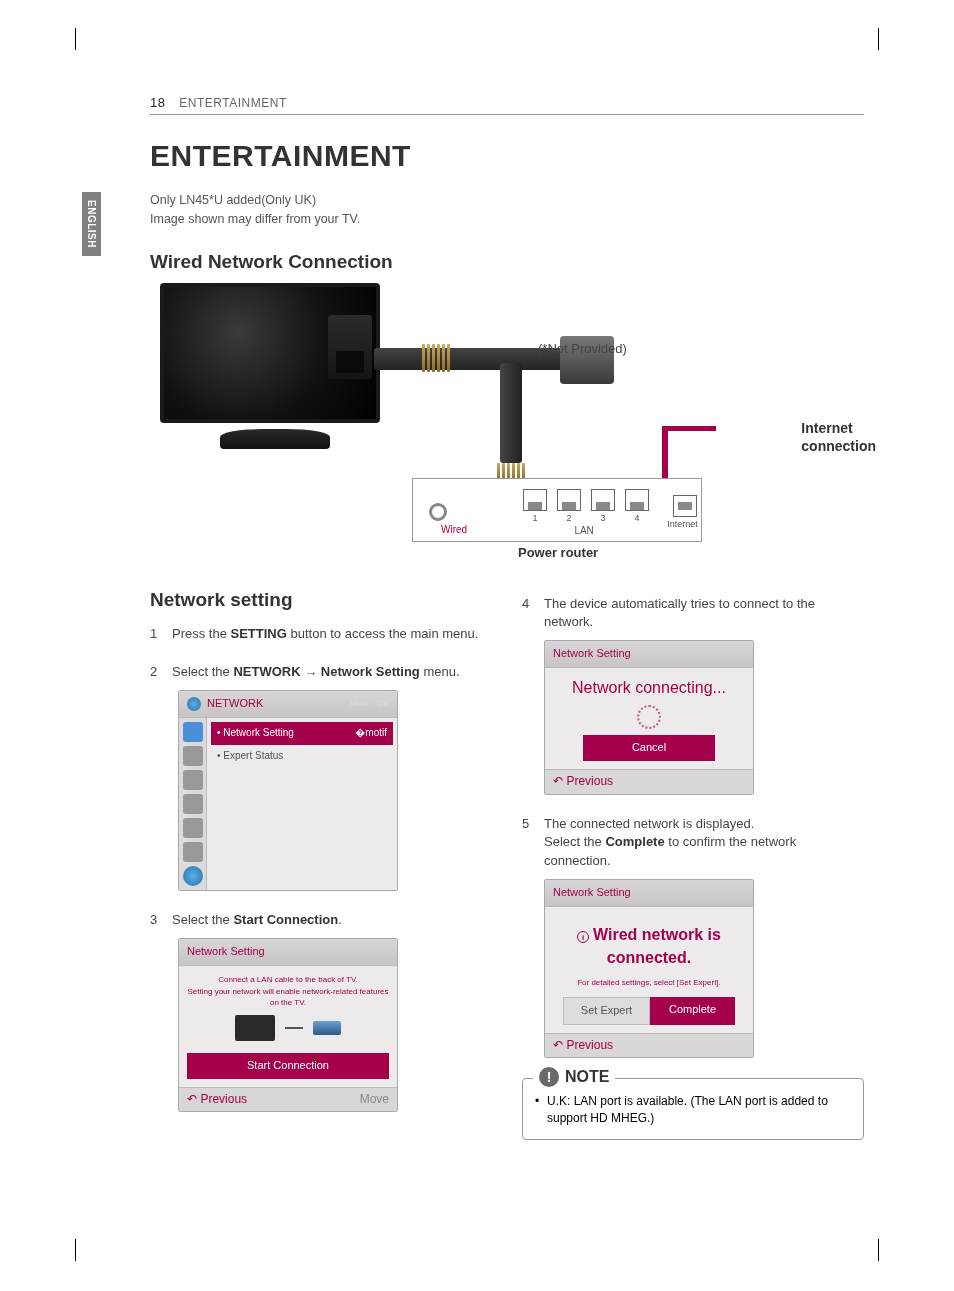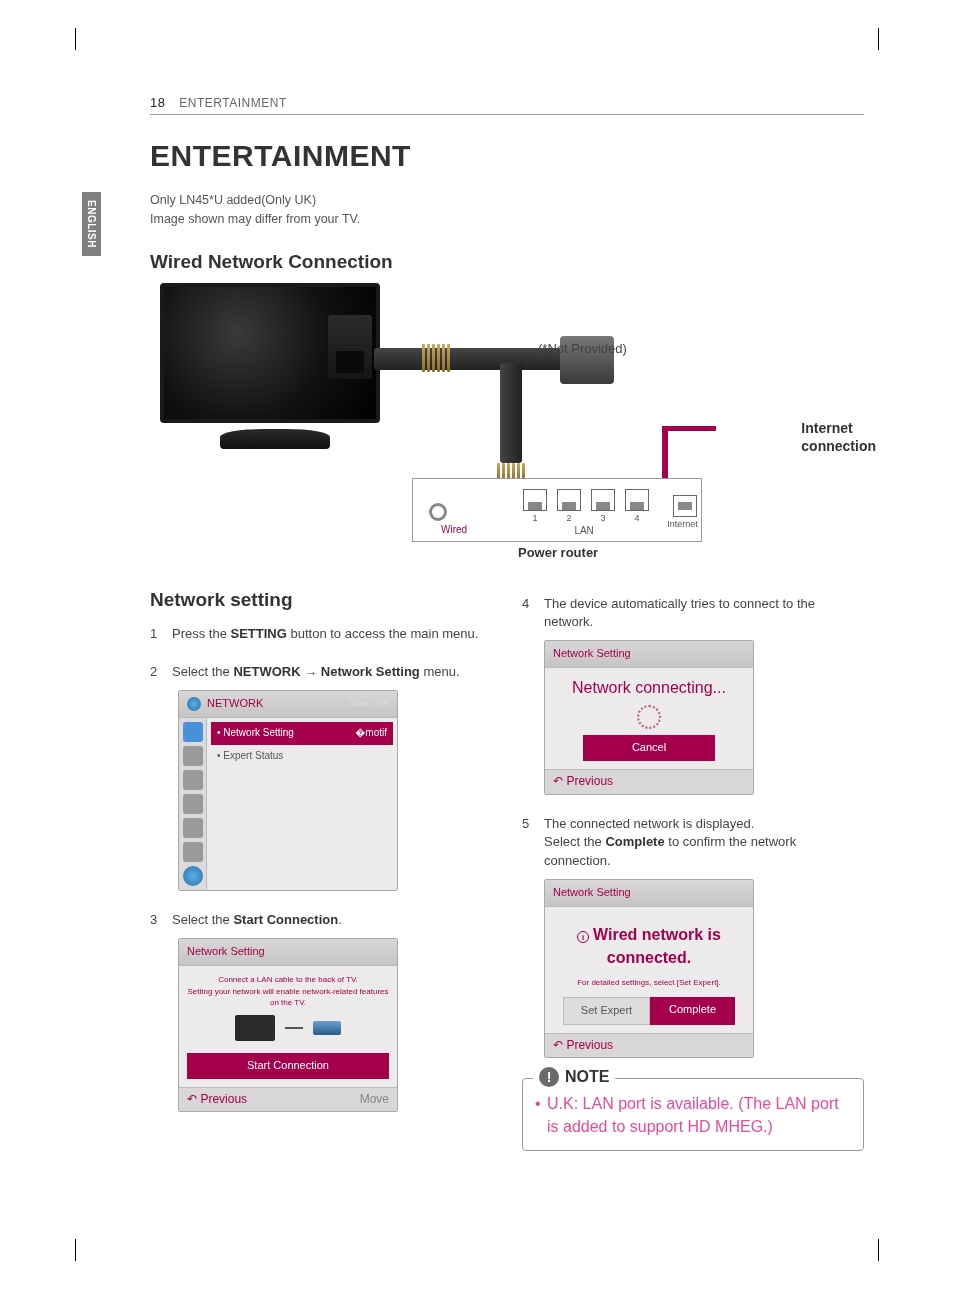--- a/index.html
+++ b/index.html
@@ -149,21 +149,21 @@
   .info-circle { display:inline-block; width:12px; height:12px; border:1px solid #a4004b; border-radius:50%; color:#a4004b; font-size:8px; text-align:center; line-height:12px; margin-right:4px;}
 
   .note-box {
     border:1px solid #999; border-radius:4px; padding: 14px 12px 10px 12px; margin-top: 20px; position:relative;
   }
   .note-box .note-lbl {
     position:absolute; top:-12px; left: 10px; background:#fff; padding: 0 6px; font-size: 16px; font-weight:bold; color:#333;
     display:flex; align-items:center; gap:6px;
   }
   .note-ico { width:20px; height:20px; background:#6a6a6a; border-radius:50%; display:inline-flex; align-items:center; justify-content:center; color:#fff; font-size:14px; font-weight:bold;}
-  .note-box ul { list-style: none; font-size: 16px; color:#ec4899; }
+  .note-box ul { list-style: none; font-size: 12px; color:#000000; }
   .note-box li { position:relative; padding-left: 12px; line-height:1.4; margin-bottom: 2px;}
   .note-box li::before { content:"•"; position:absolute; left:0; }
   b { font-weight: bold; color:#333; }
 </style>
 </head>
 <body>
 
 <div class="crop-t"></div>
 <div class="crop-t2"></div>
 <div class="crop-b"></div>

